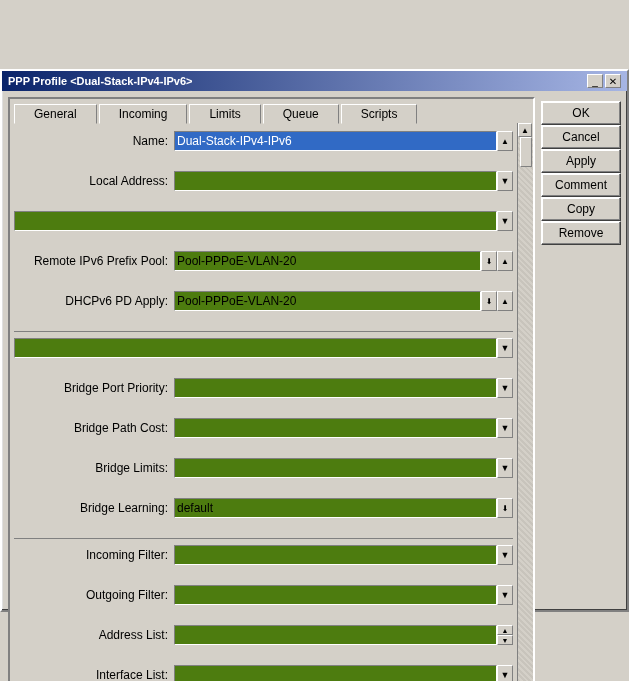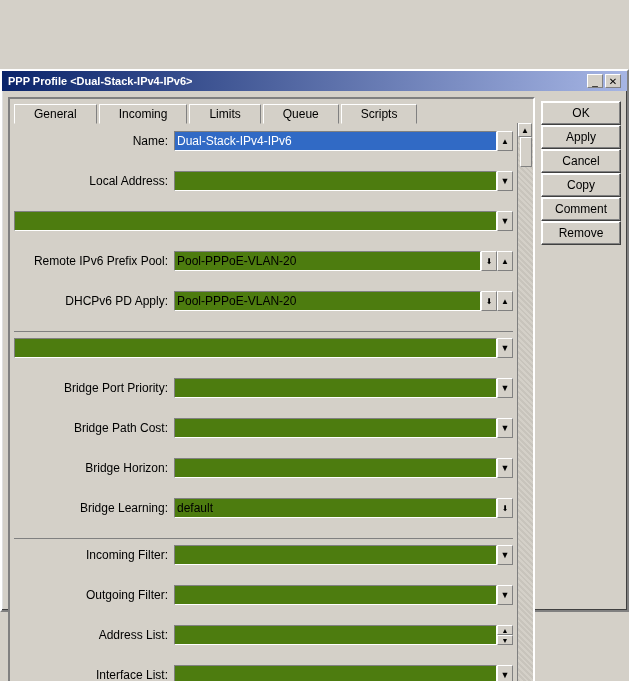--- a/index.html
+++ b/index.html
@@ -358,21 +358,21 @@
             <span class="form-label">Bridge Path Cost:</span>
             <div class="form-input-wrapper">
               <input class="form-input" type="text" style="flex: 1 1 0%;">
               <div class="dropdown-btn">
                 <span>▼</span>
               </div>
             </div>
           </div>
 
           <div class="form-row">
-            <span class="form-label">Bridge Horizon:</span>
+            <span class="form-label">Bridge Limits:</span>
             <div class="form-input-wrapper">
               <input class="form-input" type="text" style="flex: 1 1 0%;">
               <div class="dropdown-btn">
                 <span>▼</span>
               </div>
             </div>
           </div>
 
           <div class="form-row">
             <span class="form-label">Bridge Learning:</span>
@@ -473,20 +473,20 @@
           </div>
           <div class="scroll-btn">
             <span>▼</span>
           </div>
         </div>
       </div>
     </div>
 
     <div class="side-buttons">
       <button class="win-btn">OK</button>
+      <button class="win-btn">Cancel</button>
       <button class="win-btn">Apply</button>
-      <button class="win-btn">Cancel</button>
+      <button class="win-btn">Comment</button>
       <button class="win-btn">Copy</button>
-      <button class="win-btn">Comment</button>
       <button class="win-btn">Remove</button>
     </div>
   </div>
 </div>
 
 </body></html>

